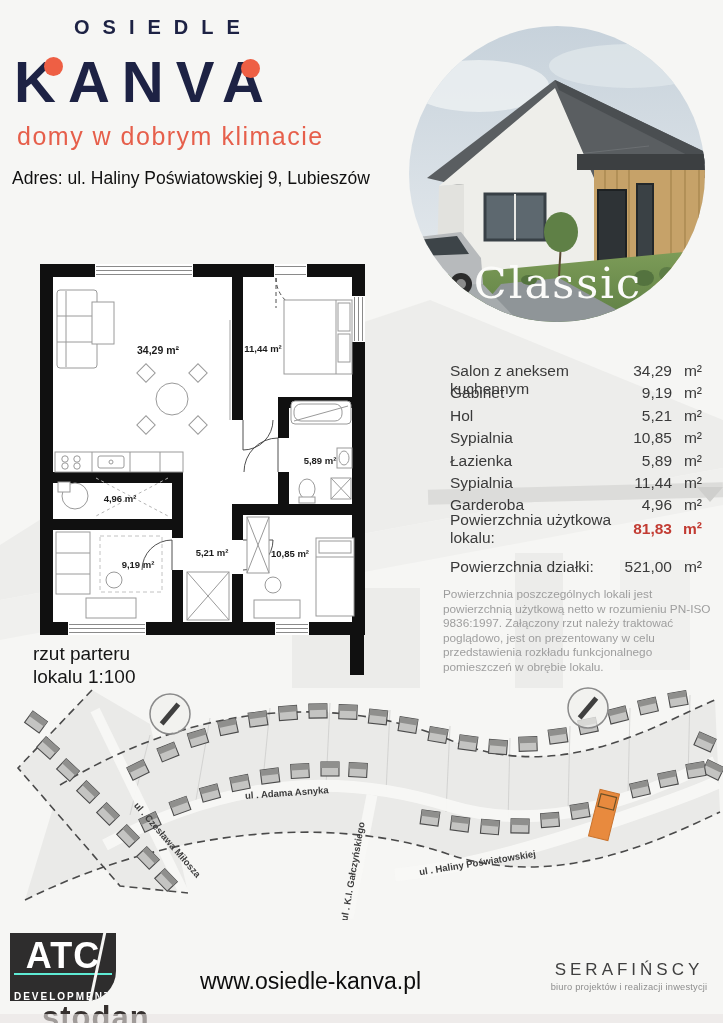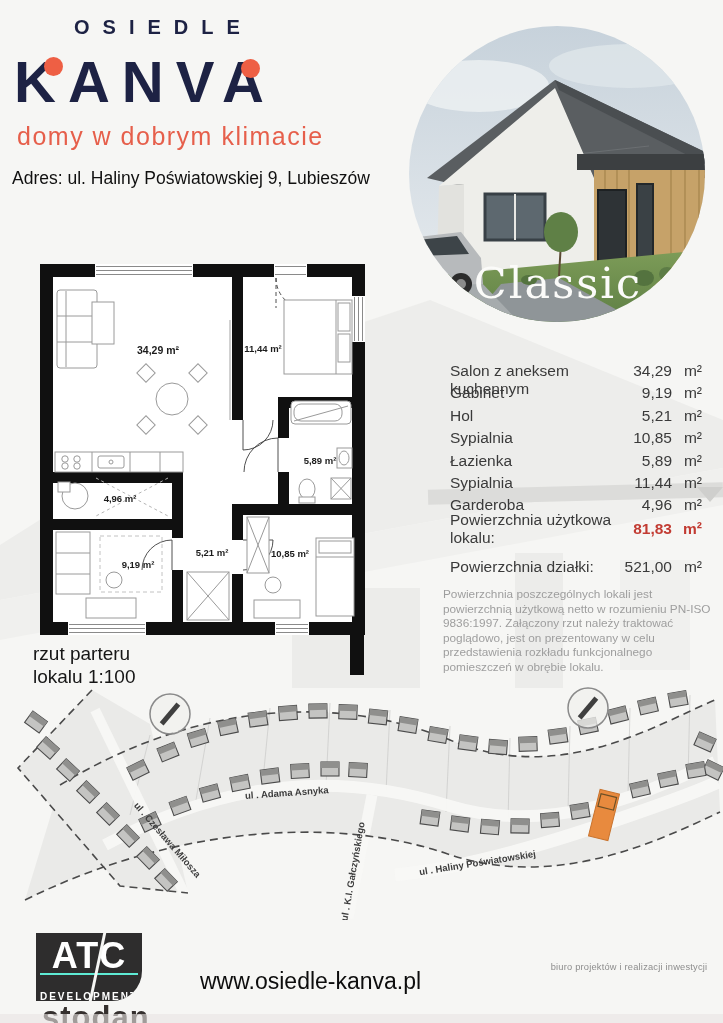--- a/index.html
+++ b/index.html
@@ -42,21 +42,21 @@
   .trow .val{width:50px;text-align:right;}
   .trow .unit{width:30px;text-align:right;}
   .red{color:#c23b32;font-weight:700;}
   .disclaimer{left:443px;top:587px;width:268px;font-size:11.8px;line-height:14.6px;color:#9e9e9e;}
 
   
   .siteplan{left:0;top:676px;}
 
   
   .atc{left:10px;top:933px;width:106px;height:68px;background:#2e2d2d;color:#fff;
-    border-bottom-right-radius:30px;text-align:center;overflow:hidden;margin-left:26px;}
+    border-bottom-right-radius:30px;text-align:center;overflow:hidden;}
   .atc .l1{font-size:36px;font-weight:800;letter-spacing:1px;margin-top:6px;line-height:34px;}
   .atc .l2{font-size:10px;font-weight:700;letter-spacing:2px;border-top:2px solid #5eead4;
     display:inline-block;padding-top:16px;}
   .atc-slash{left:96px;top:933px;width:3px;height:68px;background:#f6f6f4;transform:skewX(-12deg);}
   .atc-partial{left:8px;top:1000px;width:170px;height:23px;overflow:hidden;
     font-size:31px;font-weight:800;color:#35302e;letter-spacing:1px;margin-left:34px;}
   .website{left:200px;top:968px;width:310px;text-align:left;font-size:23px;color:#0d0d0d;}
   .studio{left:545px;top:960px;width:168px;text-align:center;}
   .studio .name{font-size:17px;letter-spacing:4px;color:#3f3f3f;}
   .studio .sub{font-size:9.3px;color:#8d8d8d;margin-top:2px;letter-spacing:0.2px;}
@@ -472,16 +472,17 @@
 <div class="abs atc">
   <div class="l1">ATC</div>
   <div class="l2">DEVELOPMENT</div>
 </div>
 <div class="abs atc-slash"></div>
 <div class="abs atc-partial">stodan</div>
 
 <div class="abs website">www.osiedle-kanva.pl</div>
 
 <div class="abs studio">
+  <div class="name">SERAFIŃSCY</div>
   <div class="sub">biuro projektów i realizacji inwestycji</div>
 </div>
 
 <div class="abs bottom-strip"></div>
 
 </body></html>

